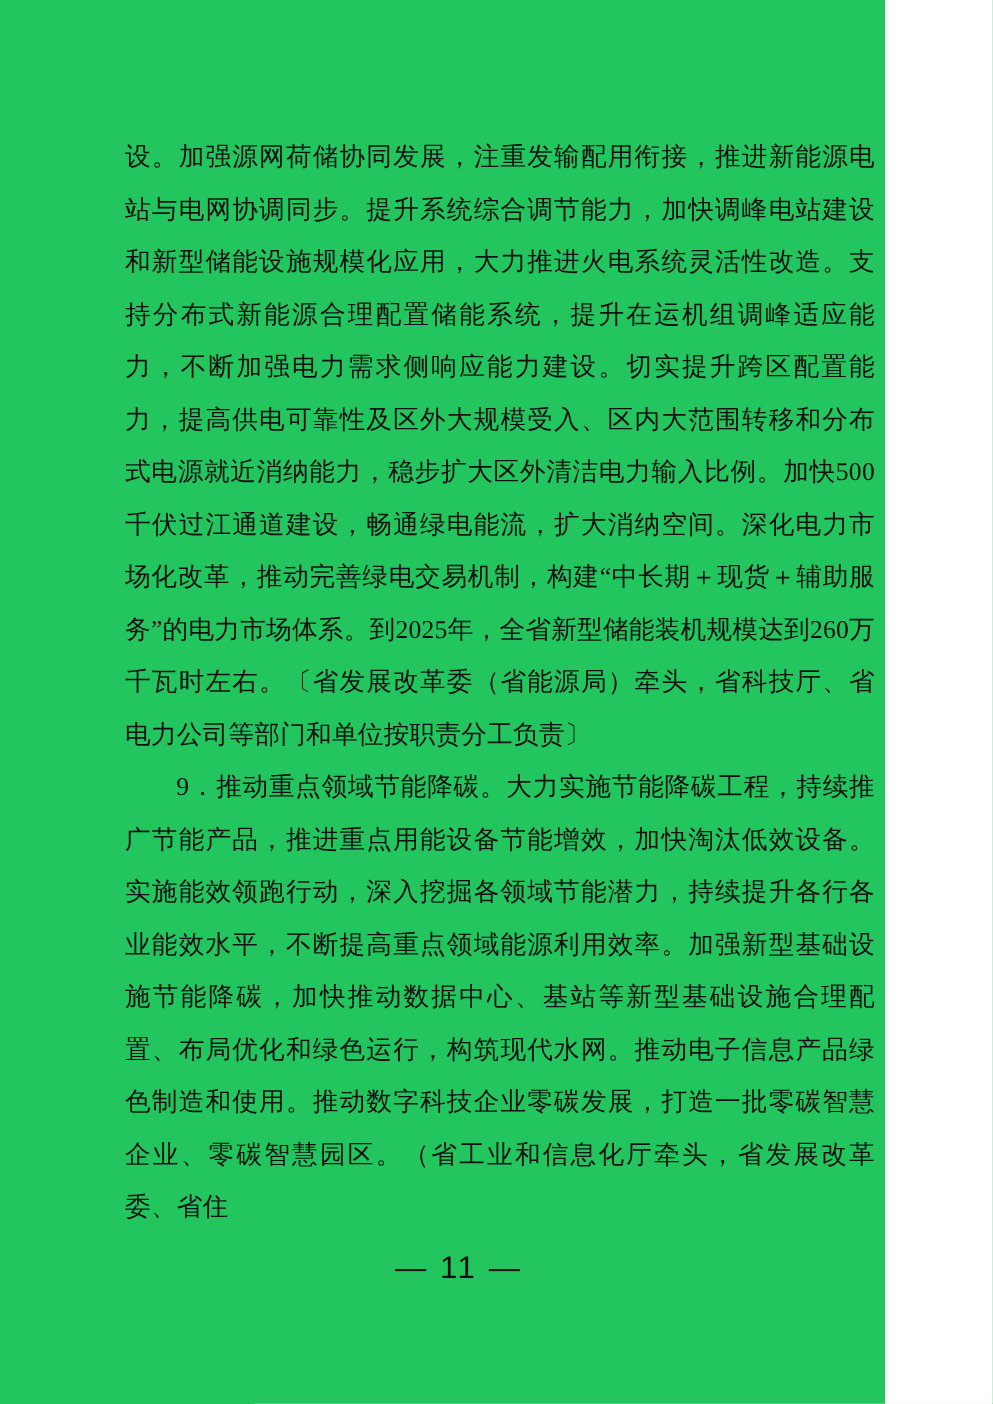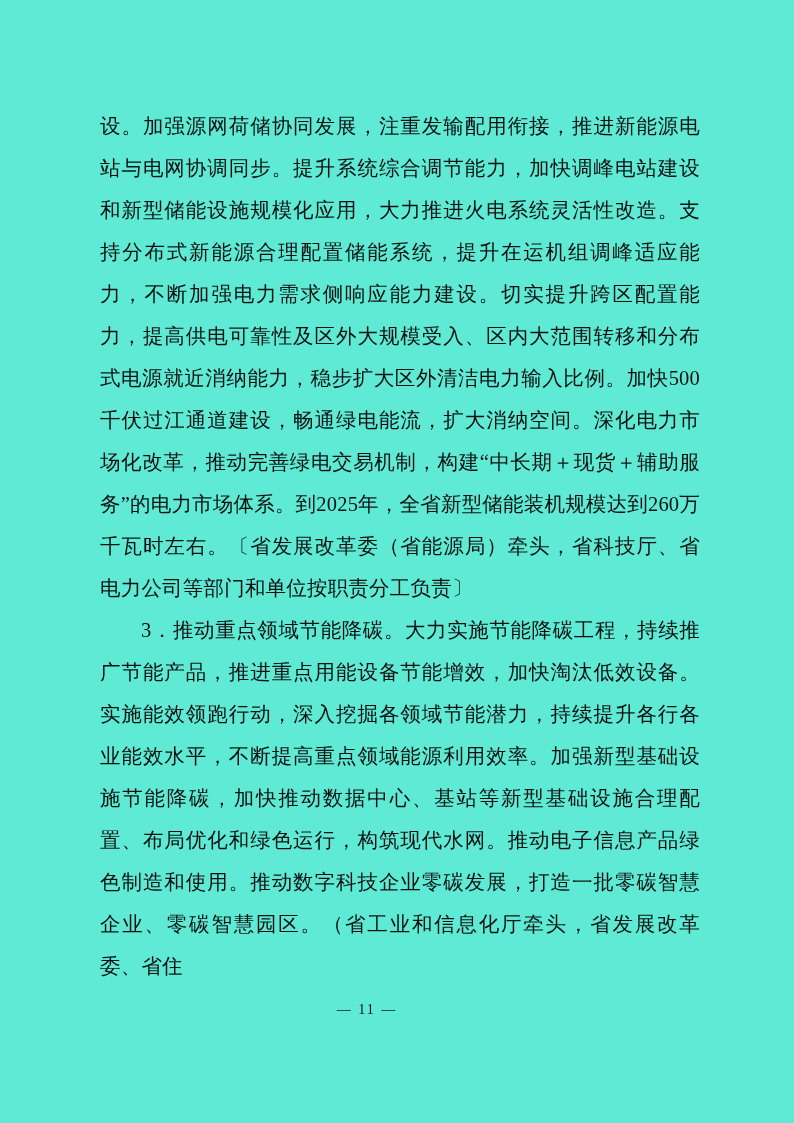--- a/index.html
+++ b/index.html
@@ -12,23 +12,23 @@
     height: 1123px;
     font-family: "Liberation Serif", "DejaVu Serif", serif;
     color: #1a1a1a;
     position: relative;
     overflow: hidden;
   }
   .page {
     position: absolute;
     left: 0;
     top: 0;
-    width: 794px;
+    width: 708px;
     height: 1123px;
-    background: #5eead4;
+    background: #22c55e;
   }
   .content {
     position: absolute;
     left: 100px;
     top: 105px;
     width: 600px;
   }
   p.para {
     margin: 0;
     font-size: 20.5px;
@@ -45,30 +45,30 @@
   .footer {
     position: absolute;
     left: 0;
     top: 1000px;
     width: 794px;
     text-align: center;
     padding-right: 60px;
     box-sizing: border-box;
   }
   .page-number {
-    font-size: 14px;
-    font-family: Liberation Serif, serif;
+    font-size: 25px;
+    font-family: Liberation Sans, sans-serif;
     color: #111111;
     letter-spacing: 2px;
   }
 </style>
 </head>
 <body>
 
 <div class="page">
   <div class="content">
     <p class="para">设。加强源网荷储协同发展，注重发输配用衔接，推进新能源电站与电网协调同步。提升系统综合调节能力，加快调峰电站建设和新型储能设施规模化应用，大力推进火电系统灵活性改造。支持分布式新能源合理配置储能系统，提升在运机组调峰适应能力，不断加强电力需求侧响应能力建设。切实提升跨区配置能力，提高供电可靠性及区外大规模受入、区内大范围转移和分布式电源就近消纳能力，稳步扩大区外清洁电力输入比例。加快500千伏过江通道建设，畅通绿电能流，扩大消纳空间。深化电力市场化改革，推动完善绿电交易机制，构建“中长期＋现货＋辅助服务”的电力市场体系。到2025年，全省新型储能装机规模达到260万千瓦时左右。〔省发展改革委（省能源局）牵头，省科技厅、省电力公司等部门和单位按职责分工负责〕</p>
-    <p class="para indent">3．推动重点领域节能降碳。大力实施节能降碳工程，持续推广节能产品，推进重点用能设备节能增效，加快淘汰低效设备。实施能效领跑行动，深入挖掘各领域节能潜力，持续提升各行各业能效水平，不断提高重点领域能源利用效率。加强新型基础设施节能降碳，加快推动数据中心、基站等新型基础设施合理配置、布局优化和绿色运行，构筑现代水网。推动电子信息产品绿色制造和使用。推动数字科技企业零碳发展，打造一批零碳智慧企业、零碳智慧园区。（省工业和信息化厅牵头，省发展改革委、省住</p>
+    <p class="para indent">9．推动重点领域节能降碳。大力实施节能降碳工程，持续推广节能产品，推进重点用能设备节能增效，加快淘汰低效设备。实施能效领跑行动，深入挖掘各领域节能潜力，持续提升各行各业能效水平，不断提高重点领域能源利用效率。加强新型基础设施节能降碳，加快推动数据中心、基站等新型基础设施合理配置、布局优化和绿色运行，构筑现代水网。推动电子信息产品绿色制造和使用。推动数字科技企业零碳发展，打造一批零碳智慧企业、零碳智慧园区。（省工业和信息化厅牵头，省发展改革委、省住</p>
   </div>
   <div class="footer">
     <span class="page-number">— 11 —</span>
   </div>
 </div>
 
 </body></html>

